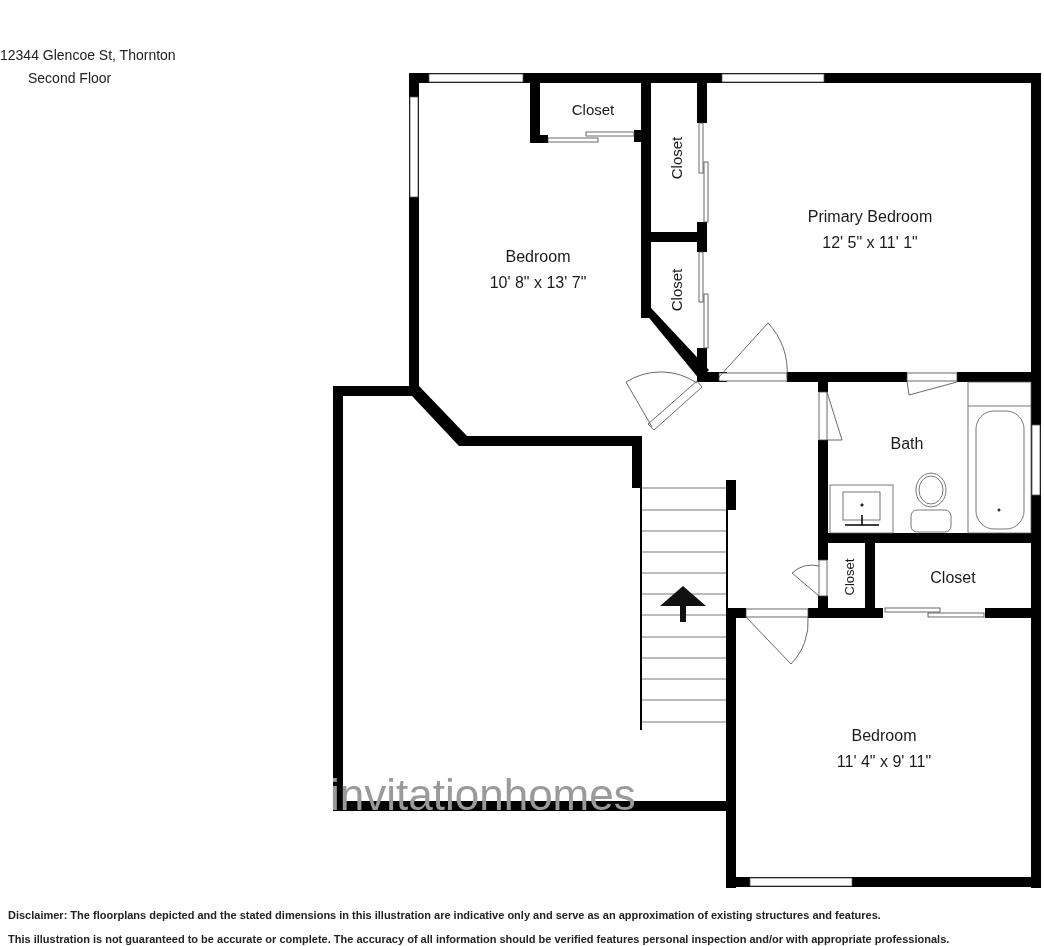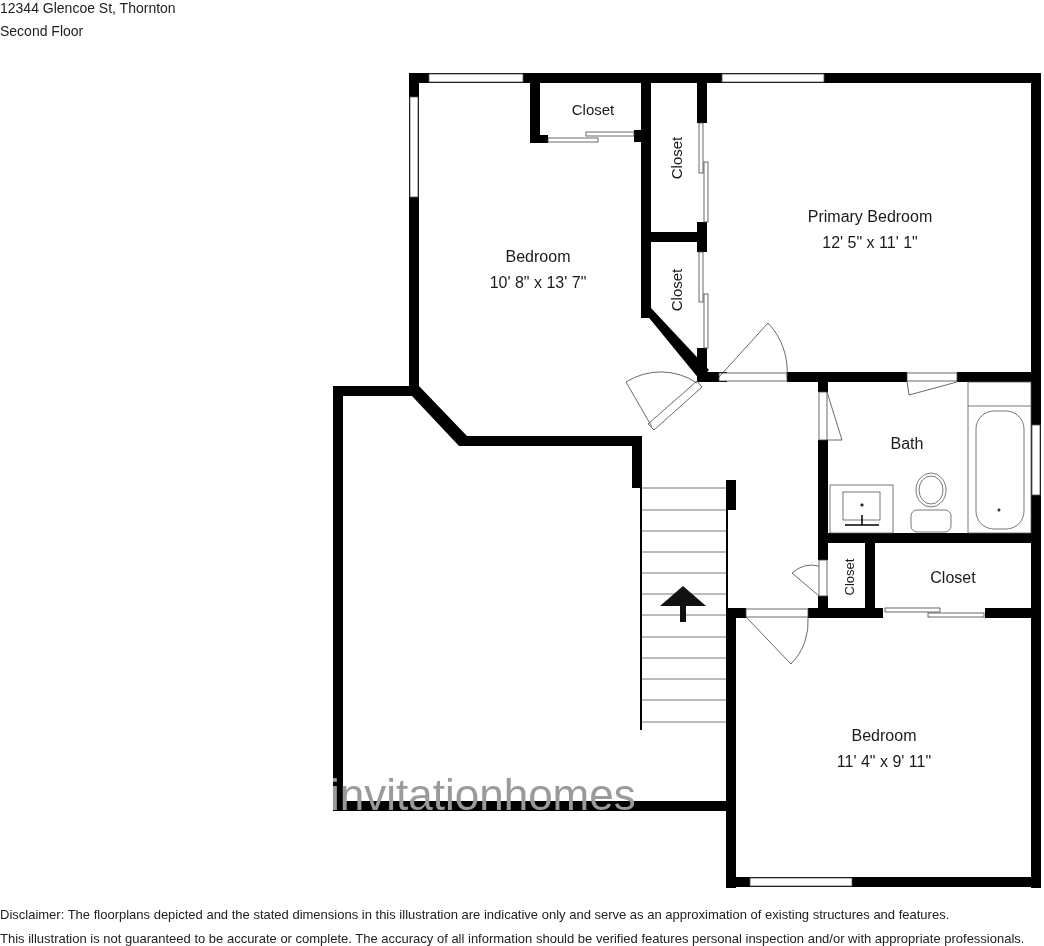--- a/index.html
+++ b/index.html
@@ -1,20 +1,20 @@
 <!DOCTYPE html>
 <html><head>
 <meta charset="utf-8">
 <style>
   html, body { margin: 0; padding: 0; background: #ffffff; }
   body { width: 1044px; height: 946px; position: relative; overflow: hidden; font-family: "Liberation Sans", sans-serif; color: #1a1a1a; }
-  .hdr { position: absolute; left: 0; font-size: 14px; line-height: 16px; color: #222; }
+  .hdr { position: absolute; left: 0; font-size: 14px; line-height: 16px; color: #222; margin-top: 47px; }
   #hdr-address { top: 0px; }
-  #hdr-floor { top: 23px; }
-  .disc { position: absolute; left: 0; font-size: 13px; line-height: 14px; color: #222; white-space: nowrap; }
+  #hdr-floor { top: 23px; padding-left: 28px; }
+  .disc { position: absolute; left: 8px; font-size: 11px; line-height: 14px; color: #222; white-space: nowrap; font-weight: bold; }
   #disc1 { top: 908px; }
   #disc2 { top: 932px; }
   svg#plan { position: absolute; left: 0; top: 0; }
   .lbl { font-family: "Liberation Sans", sans-serif; fill: #1a1a1a; font-size: 16px; }
   .lbl-sm { font-family: "Liberation Sans", sans-serif; fill: #1a1a1a; font-size: 15px; }
   .wm { font-family: "Liberation Sans", sans-serif; fill: #9a9a9a; font-size: 44px; }
 </style>
 </head>
 <body>
 

